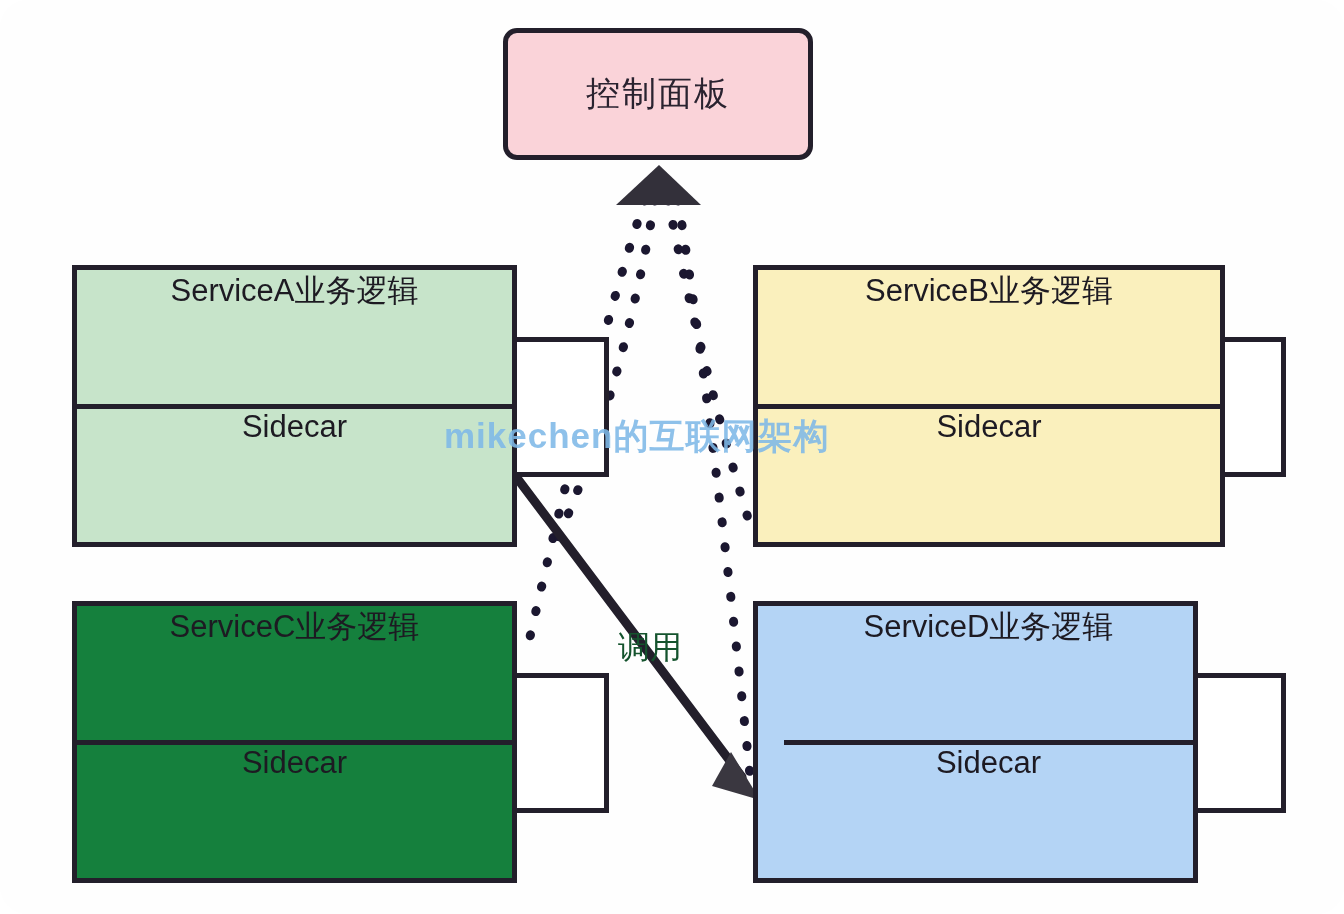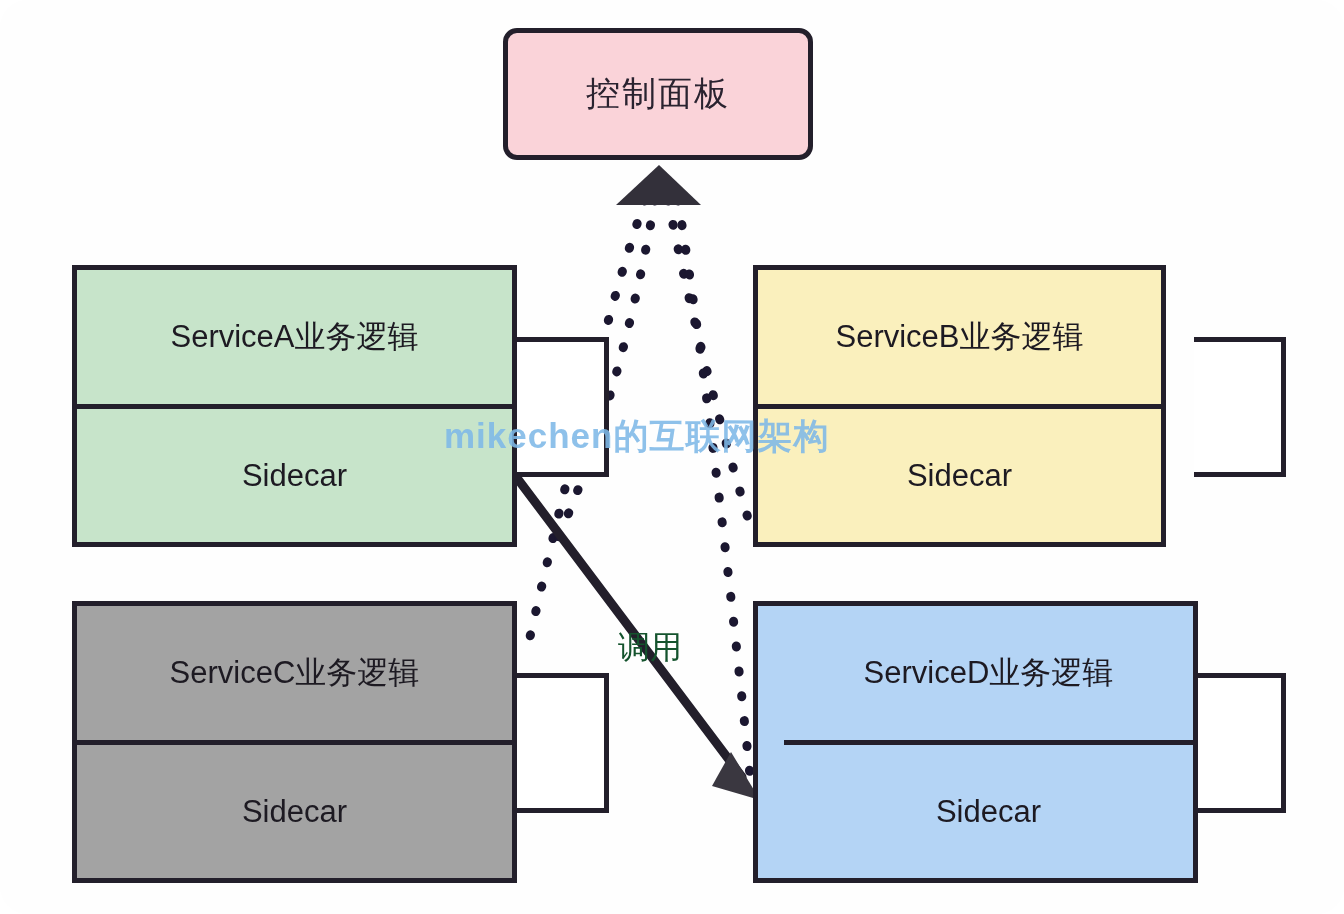--- a/index.html
+++ b/index.html
@@ -55,33 +55,33 @@
     box-sizing: border-box;
     border: 5px solid #231f2b;
     display: flex;
     flex-direction: column;
     z-index: 4;
   }
   .service-logic,
   .service-sidecar {
     flex: 1 1 0;
     display: flex;
-    align-items: center;
+    align-items: flex-start;
     justify-content: center;
     font-size: 31px;
     color: #1d1a22;
   }
   .service-logic {
     border-bottom: 5px solid #231f2b;
     flex: 0 0 134px;
   }
 
   #svc-a { left: 72px;  top: 265px; width: 445px; height: 282px; background: #c7e4ca; }
-  #svc-b { left: 753px; top: 265px; width: 413px; height: 282px; background: #faf0bd; }
-  #svc-c { left: 72px;  top: 601px; width: 445px; height: 282px; background: #a3a3a3; }
+  #svc-b { left: 753px; top: 265px; width: 472px; height: 282px; background: #faf0bd; }
+  #svc-c { left: 72px;  top: 601px; width: 445px; height: 282px; background: #15803d; }
   #svc-d { left: 753px; top: 601px; width: 445px; height: 282px; background: #b4d4f5; padding-left: 26px; }
 
   
   .conn-tab {
     position: absolute;
     box-sizing: border-box;
     background: #ffffff;
     border: 5px solid #231f2b;
     border-left: none;
     z-index: 3;

